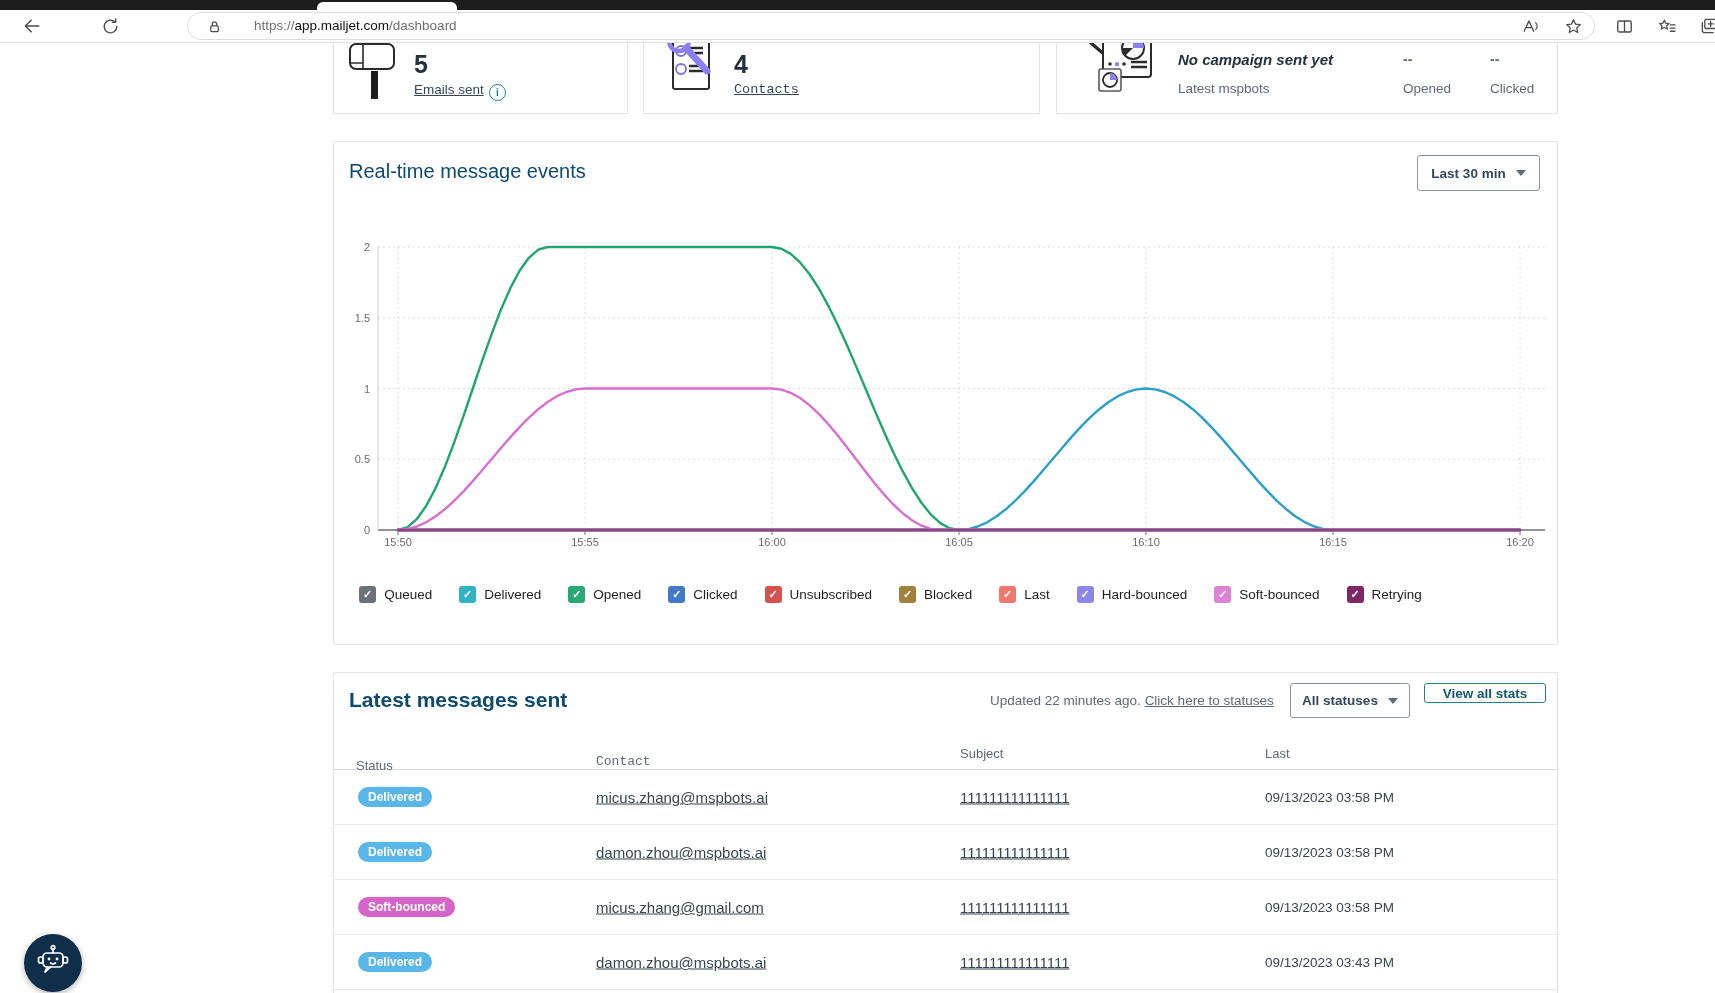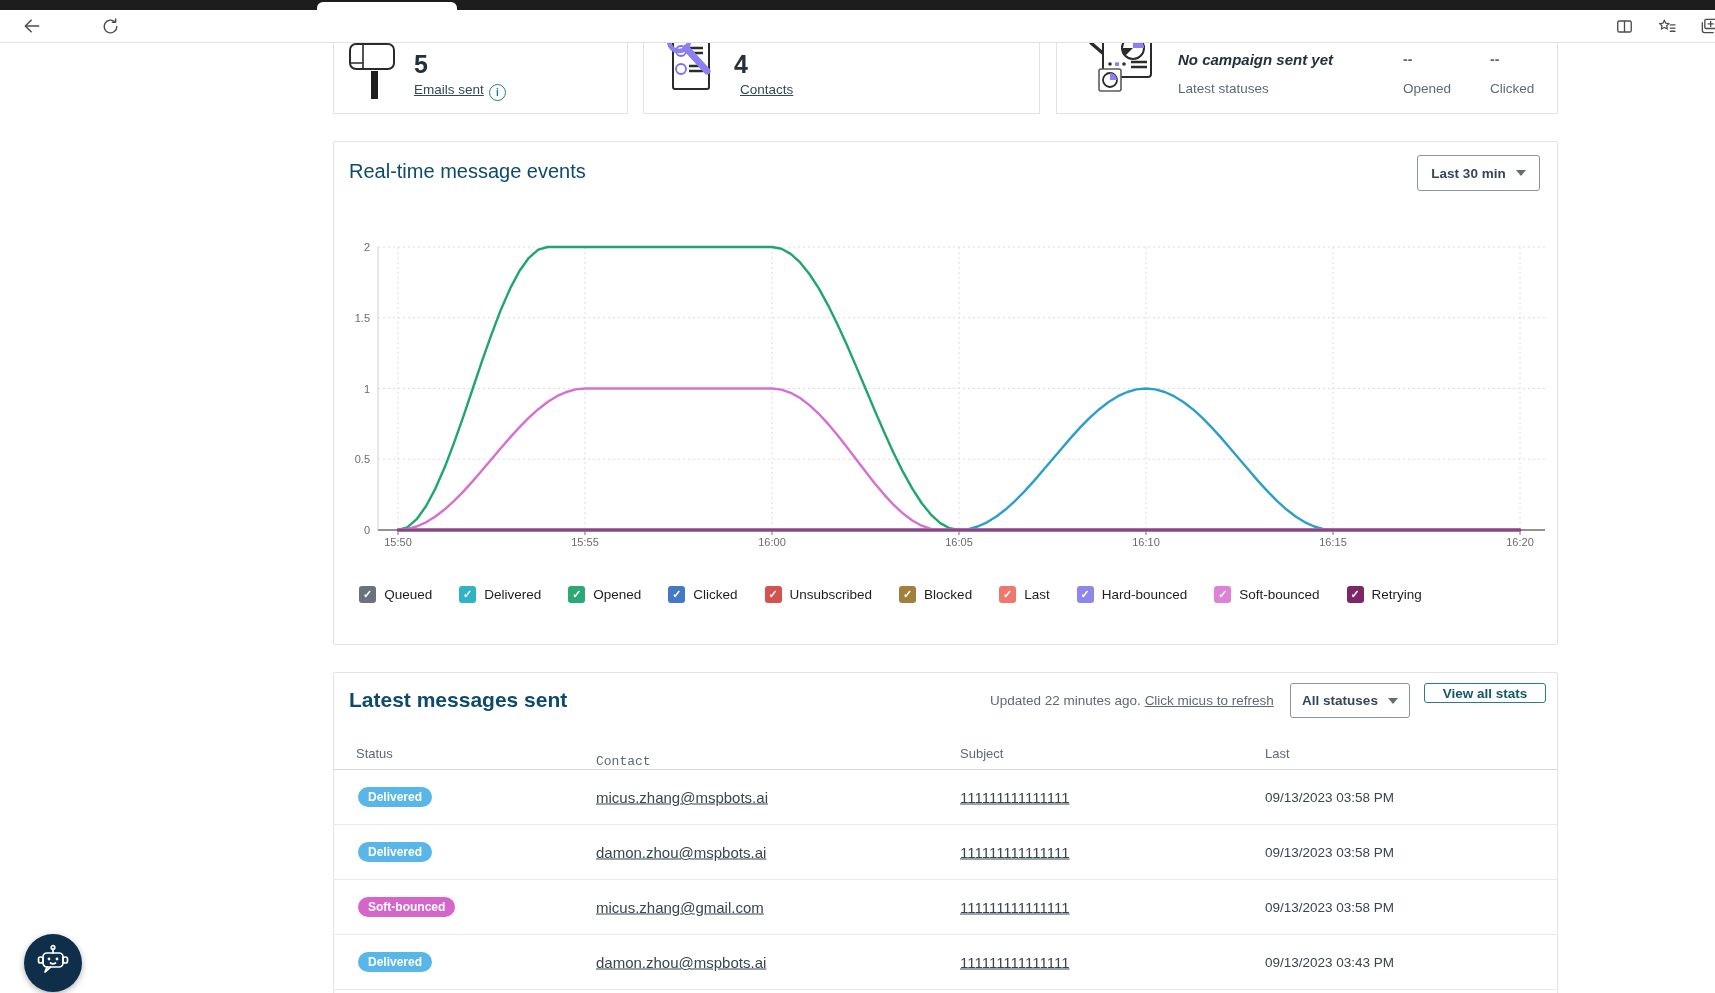--- a/index.html
+++ b/index.html
@@ -72,21 +72,21 @@
       <rect x="6" y="4" width="36" height="54" rx="2" fill="#fff" stroke="#2b2b2b" stroke-width="2"></rect>
       <circle cx="14" cy="20" r="5" fill="none" stroke="#7a6ff0" stroke-width="1.8"></circle>
       <path d="M22 17 h14 M22 22 h14" stroke="#2b2b2b" stroke-width="2.6"></path>
       <circle cx="14" cy="38" r="5" fill="none" stroke="#7a6ff0" stroke-width="1.8"></circle>
       <path d="M22 35 h14 M22 40 h14" stroke="#2b2b2b" stroke-width="2.6"></path>
       <circle cx="12" cy="10" r="10" fill="none" stroke="#8b7ff2" stroke-width="4.5"></circle>
       <path d="M19 17 L40 40" stroke="#8b7ff2" stroke-width="7" stroke-linecap="round"></path>
     </svg>
   </span>
   <div class="abs card-num" style="left:90px;top:34px;">4</div>
-  <div class="abs" style="left:96px;top:63px;">
+  <div class="abs" style="left:90px;top:63px;font-family:Liberation Mono, monospace;">
     <span class="card-link">Contacts</span>
   </div>
 </div>
 
 <div class="abs card" style="left:1056px;top:16px;width:502px;height:98px;">
   <span class="abs" style="left:30px;top:16px;">
     <svg width="74" height="62" viewBox="0 0 74 62">
       <path d="M4 10 L18 22" stroke="#2b2b2b" stroke-width="3.4" stroke-linecap="round"></path>
       <path d="M2 8 l4 -4" stroke="#8b7ff2" stroke-width="3.4" stroke-linecap="round"></path>
       <rect x="16" y="2" width="48" height="42" rx="3" fill="#fff" stroke="#2b2b2b" stroke-width="2"></rect>
@@ -96,21 +96,21 @@
       <circle cx="23" cy="31" r="1.8" fill="#2b2b2b"></circle>
         <rect x="28" y="29.3" width="4" height="3.6" fill="#8b7ff2"></rect>
         <circle cx="37" cy="31" r="1.8" fill="#2b2b2b"></circle>
       <path d="M44 29 h16 M44 34 h16" stroke="#2b2b2b" stroke-width="2.4"></path>
       <rect x="12" y="36" width="22" height="22" rx="2" fill="#fff" stroke="#5a5a5a" stroke-width="1.6"></rect>
       <circle cx="23" cy="47" r="7" fill="none" stroke="#2b2b2b" stroke-width="1.8"></circle>
       <path d="M23 47 L23 40 A7 7 0 0 1 30 47 Z" fill="#8b7ff2"></path>
     </svg>
   </span>
   <div class="abs" style="left:121px;top:34px;font-size:15px;font-weight:700;color:#22313c;font-style:italic;">No campaign sent yet</div>
-  <div class="abs muted" style="left:121px;top:64px;font-size:13.5px;">Latest statuses</div>
+  <div class="abs muted" style="left:121px;top:64px;font-size:13.5px;">Latest mspbots</div>
   <div class="abs" style="left:346px;top:34px;font-size:14px;font-weight:700;color:#5e6977;">--</div>
   <div class="abs muted" style="left:346px;top:64px;font-size:13.5px;">Opened</div>
   <div class="abs" style="left:433px;top:34px;font-size:14px;font-weight:700;color:#5e6977;">--</div>
   <div class="abs muted" style="left:433px;top:64px;font-size:13.5px;">Clicked</div>
 </div>
 
 <div class="abs panel" style="left:333px;top:141px;width:1225px;height:504px;"></div>
 <div class="abs panel-title" style="left:349px;top:160px;font-size:20px;font-weight:500;">Real-time message events</div>
 <div class="abs btn" style="left:1417px;top:155px;width:123px;height:36px;">
   <span>Last 30 min</span>
@@ -203,30 +203,30 @@
       <span class="legend-box" style="background: rgb(125, 39, 102);">✓</span>
       <span class="legend-label">Retrying</span>
     </span>
   </div>
 
 <div class="abs panel" style="left:333px;top:672px;width:1225px;height:340px;"></div>
 <div class="abs panel-title" style="left:349px;top:688px;font-size:21px;font-weight:600;">Latest messages sent</div>
 
 <div class="abs" style="left:990px;top:693px;width:264px;text-align:right;font-size:13.5px;color:#5e6977;white-space:nowrap;">
   <span>Updated 22 minutes ago.</span>
-  <span style="text-decoration:underline;cursor:pointer;">Click micus to refresh</span>
+  <span style="text-decoration:underline;cursor:pointer;">Click here to statuses</span>
 </div>
 <div class="abs btn" style="left:1290px;top:683px;width:120px;height:35px;">
   <span>All statuses</span>
   <span class="caret"></span>
 </div>
 <div class="abs btn btn-teal" style="left:1424px;top:683px;width:122px;height:20px;">View all stats</div>
 
 <div class="abs" style="left:333px;top:738px;width:1225px;height:32px;border-bottom:1px solid #d7dbde;box-sizing:border-box;">
-  <span class="th" style="left:23px;top:8px;">Status</span>
+  <span class="th" style="left:23px;top:20px;">Status</span>
   <span class="th" style="left:263px;top:16px;font-family:Liberation Mono, monospace;">Contact</span>
   <span class="th" style="left:627px;top:8px;">Subject</span>
   <span class="th" style="left:932px;top:8px;">Last</span>
 </div>
 <div id="table-rows" class="abs" style="left:333px;top:770px;width:1225px;">
     <div class="trow">
       <span class="badge" style="background: rgb(88, 182, 232);">Delivered</span>
       <a class="cell-link" style="left: 263px;">micus.zhang@mspbots.ai</a>
       <a class="cell-link" style="left: 627px;">111111111111111</a>
       <span class="cell-date">09/13/2023 03:58 PM</span>
@@ -276,20 +276,40 @@
         <path d="M20 12H5"></path>
         <path d="M11 5l-7 7 7 7"></path>
       </svg>
   </span>
   <span class="tb-icon" style="left:98px;">
     <svg width="19" height="19" viewBox="0 0 24 24" fill="none" stroke="#4c4c4c" stroke-width="1.8" stroke-linecap="round">
         <path d="M20 12a8 8 0 1 1-2.34-5.66"></path>
         <path d="M18.5 2.5v4.2h-4.2" stroke-linejoin="round"></path>
       </svg>
   </span>
+  <div id="urlbar">
+    <span class="tb-icon" style="left:14px;top:1px;">
+      <svg width="15" height="15" viewBox="0 0 24 24" fill="none" stroke="#4c4c4c" stroke-width="2">
+          <rect x="6" y="11" width="12" height="9" rx="1.5"></rect>
+          <path d="M8.5 11V8a3.5 3.5 0 0 1 7 0v3"></path>
+        </svg>
+    </span>
+    <span id="url-text"><span>https://</span><span class="host">app.mailjet.com</span><span>/dashboard</span></span>
+    <span class="tb-icon" style="left:1330px;top:1px;">
+      <svg width="19" height="19" viewBox="0 0 24 24" fill="none" stroke="#4c4c4c" stroke-width="1.7" stroke-linecap="round">
+          <path d="M4 18 L10 5 L16 18 M6.2 13.5 h7.6" stroke-linejoin="round"></path>
+          <path d="M18.5 7 a7 7 0 0 1 0 9" stroke-width="1.4"></path>
+        </svg>
+    </span>
+    <span class="tb-icon" style="left:1373px;top:1px;">
+      <svg width="19" height="19" viewBox="0 0 24 24" fill="none" stroke="#4c4c4c" stroke-width="1.6" stroke-linejoin="round">
+          <polygon points="12,3.5 14.6,9 20.5,9.7 16.1,13.7 17.3,19.6 12,16.5 6.7,19.6 7.9,13.7 3.5,9.7 9.4,9"></polygon>
+        </svg>
+    </span>
+  </div>
   <span class="tb-icon" style="left:1612px;">
     <svg width="19" height="19" viewBox="0 0 24 24" fill="none" stroke="#4c4c4c" stroke-width="1.7">
         <rect x="3.5" y="5" width="17" height="14" rx="2"></rect>
         <line x1="12" y1="5" x2="12" y2="19"></line>
       </svg>
   </span>
   <span class="tb-icon" style="left:1655px;">
     <svg width="19" height="19" viewBox="0 0 24 24" fill="none" stroke="#4c4c4c" stroke-width="1.6" stroke-linejoin="round">
         <polygon points="8,4 9.8,7.8 14,8.3 11,11.1 11.8,15.2 8,13.2 4.2,15.2 5,11.1 2,8.3 6.2,7.8"></polygon>
         <path d="M15.5 10 h6 M15.5 14 h6 M15.5 18 h6" stroke-linecap="round"></path>

